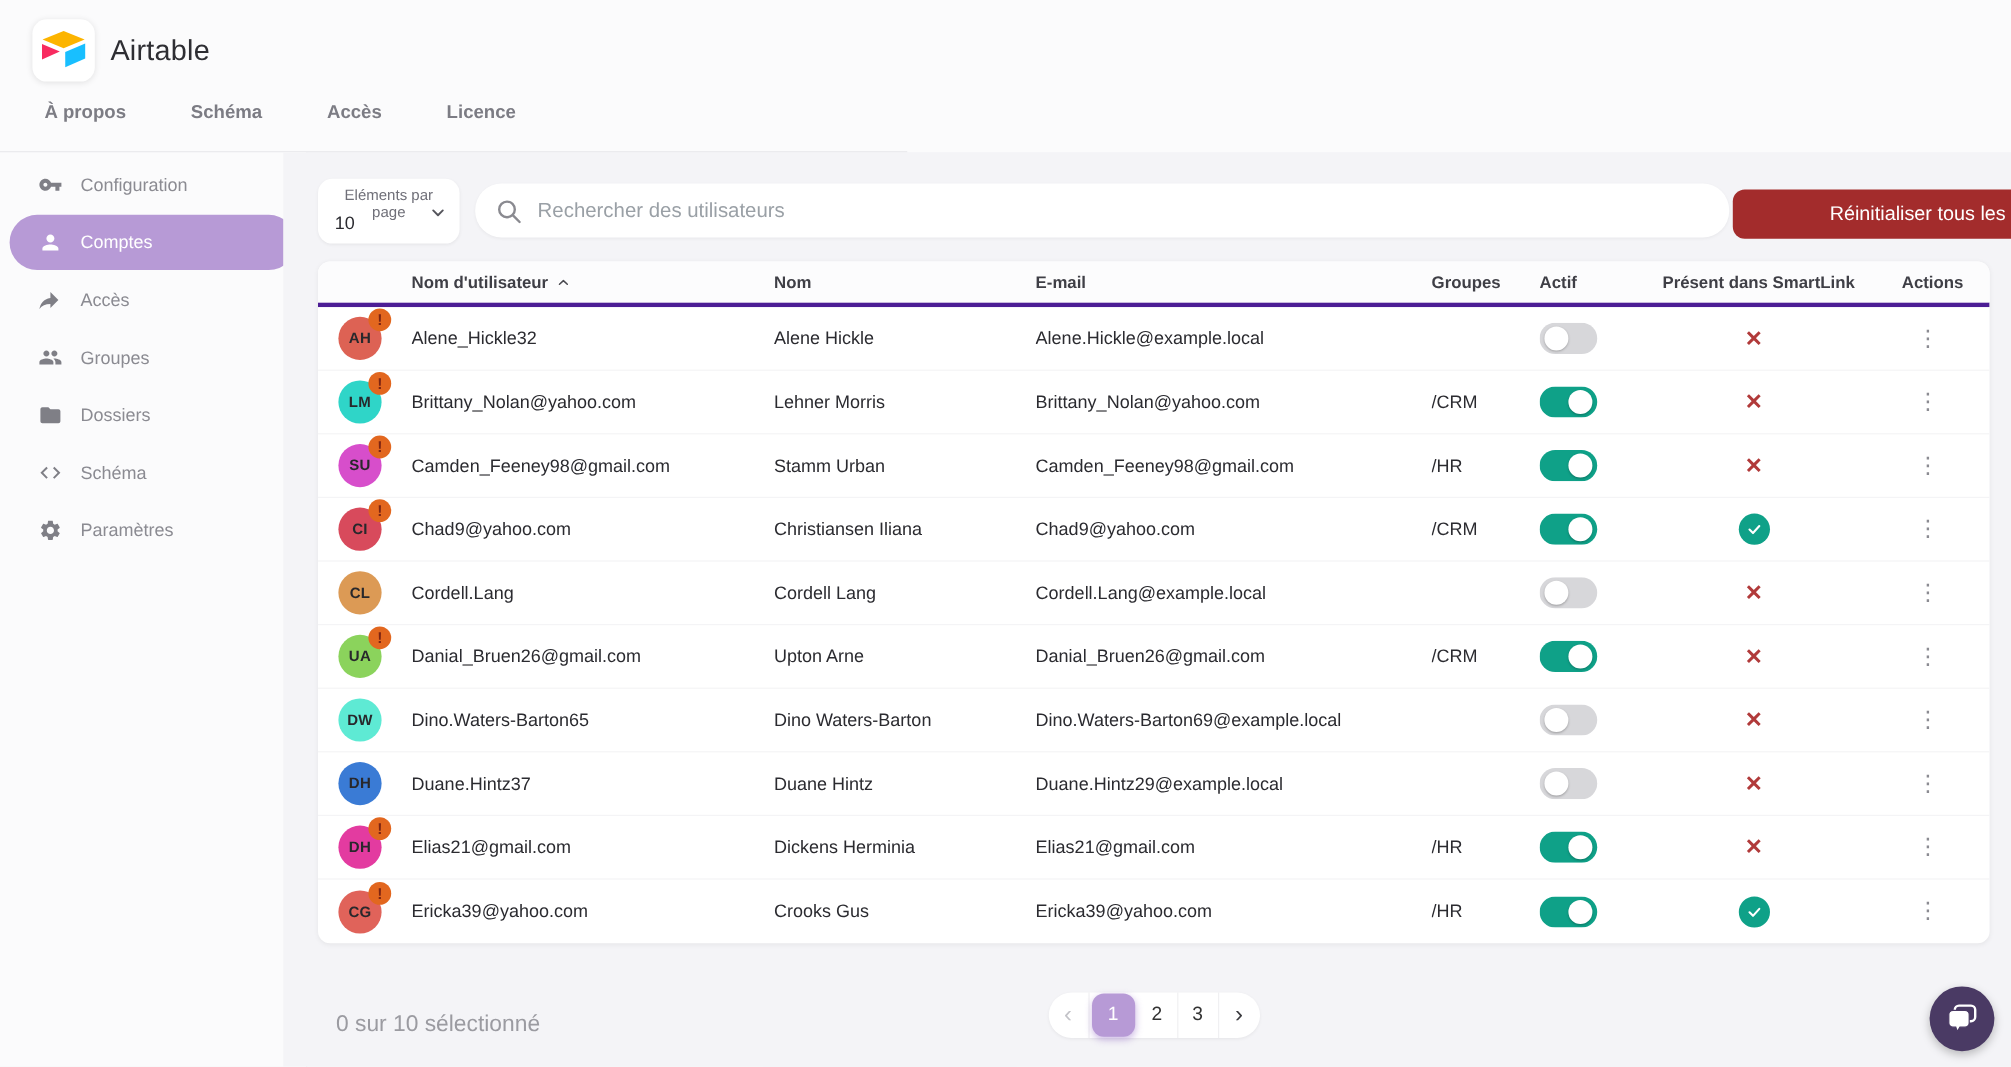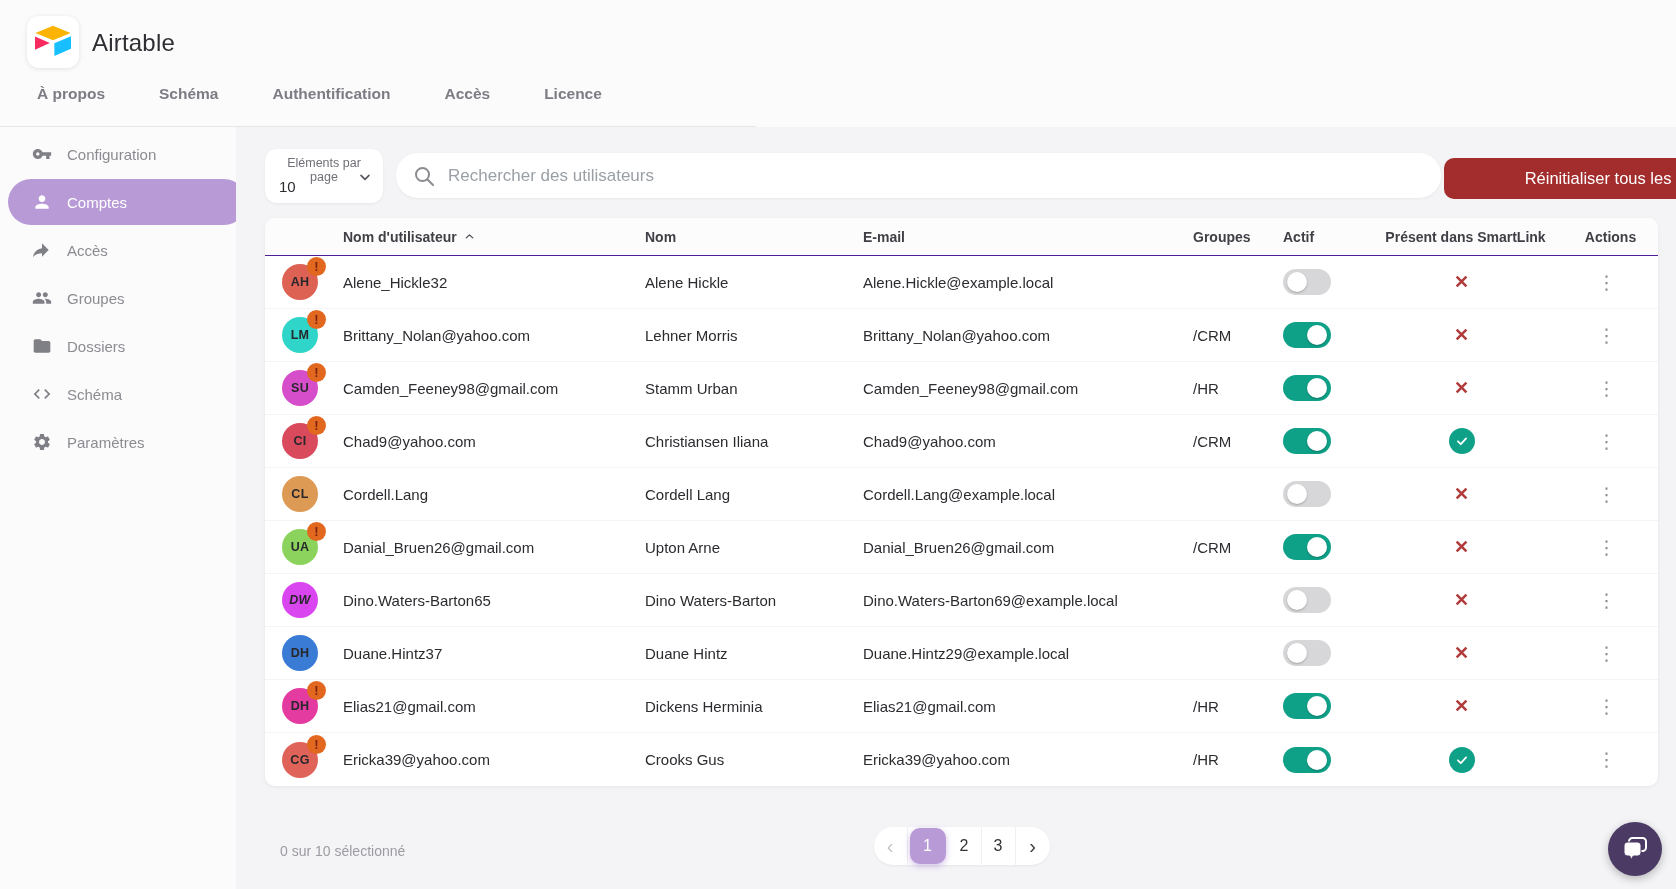--- a/index.html
+++ b/index.html
@@ -51,21 +51,21 @@
   .searchbar input::placeholder{color:#9aa0a6;}
 
   .reset-btn{position:absolute;left:1208px;top:31px;height:41px;width:420px;background:var(--danger-btn);color:#fff;
              border:none;border-radius:10px;font-size:16.5px;font-family:"Liberation Sans",sans-serif;cursor:pointer;
              display:flex;align-items:center;justify-content:center;white-space:nowrap;}
 
   
   .card{position:absolute;left:29px;top:91px;width:1393px;background:#fff;border-radius:10px;
         box-shadow:0 1px 4px rgba(0,0,0,.06);}
   .grid-row{display:grid;grid-template-columns:78px 302px 218px 330px 90px 85px 195px 95px;align-items:center;}
-  .thead{height:38px;background:#fcfcfd;border-bottom:1px solid #4c1d95;border-radius:10px 10px 0 0;
+  .thead{height:38px;background:#fcfcfd;border-bottom:4px solid #4c1d95;border-radius:10px 10px 0 0;
          font-size:14px;font-weight:700;color:#3f3f46;}
   .th{display:flex;align-items:center;gap:6px;}
   .th.center{justify-content:center;text-align:center;}
   .sort-caret{display:inline-flex;}
   .row{height:53px;border-bottom:1px solid #f4f4f6;font-size:15px;color:#2b2b30;}
   .row:last-child{border-bottom:none;border-radius:0 0 10px 10px;}
   .cell{overflow:hidden;text-overflow:ellipsis;white-space:nowrap;padding-right:8px;}
   .c-avatar{padding-left:17px;overflow:visible;}
   .avatar{position:relative;width:36px;height:36px;border-radius:50%;display:flex;align-items:center;justify-content:center;}
   .initials{font-size:12.5px;font-weight:700;color:#28282c;letter-spacing:.3px;}
@@ -86,21 +86,21 @@
   .pagewrap{position:absolute;left:29px;top:700px;width:1393px;display:flex;justify-content:center;}
   .pagination{background:#fff;border-radius:19px;height:38px;display:flex;align-items:center;
               box-shadow:0 1px 3px rgba(0,0,0,.06);padding:0;}
   .page-item{width:34px;height:38px;display:flex;align-items:center;justify-content:center;font-size:16px;color:#333;
              cursor:pointer;border-right:1px solid #f0f0f2;}
   .page-item:last-child{border-right:none;}
   .page-item.nav{font-size:20px;color:#3a3a3e;}
   .page-item.nav.disabled{color:#c3c3c8;cursor:default;}
   .page-item.active{background:var(--accent-purple);color:#fff;border-radius:10px;width:36px;height:36px;
                     box-shadow:0 2px 6px rgba(150,110,200,.45);border-right:none;margin:0 2px;}
-  .selection-label{position:absolute;left:44px;top:716px;font-size:14px;color:#9b9ba1;text-align:right;}
+  .selection-label{position:absolute;left:44px;top:716px;font-size:19px;color:#9b9ba1;text-align:right;}
 
   .fab{position:absolute;right:14px;bottom:13px;width:54px;height:54px;border-radius:50%;background:var(--fab);
        display:flex;align-items:center;justify-content:center;box-shadow:0 3px 8px rgba(0,0,0,.25);cursor:pointer;}
 </style>
 </head>
 <body>
 
 <div class="header">
   <div class="logo-box">
     <svg width="42" height="36" viewBox="0 0 46 40">
@@ -112,23 +112,20 @@
   <div class="app-title">Airtable</div>
   <div class="tabs" id="tabs">
   <div class="tab">
         <span>À propos</span>
       </div>
 
   <div class="tab">
         <span>Schéma</span>
       </div>
 
-  <div class="tab">
-        <span>Authentification</span>
-      </div>
 
 
   <div class="tab">
         <span>Accès</span>
       </div>
 
   <div class="tab">
         <span>Licence</span>
       </div>
 </div>
@@ -389,21 +386,21 @@
 
         <span class="xmark" style="display: inline;">✕</span>
       </div>
       <div class="cell c-actions">
         <span class="dots">⋮</span>
       </div>
     </div>
 
     <div class="grid-row row">
       <div class="cell c-avatar">
-        <div class="avatar" style="background: #d946ef; font-style: italic;">
+        <div class="avatar" style="background: #5eead4;">
           <span class="initials">DW</span>
 
         </div>
       </div>
       <div class="cell">Dino.Waters-Barton65</div>
       <div class="cell">Dino Waters-Barton</div>
       <div class="cell">Dino.Waters-Barton69@example.local</div>
       <div class="cell"></div>
       <div class="cell c-active">
         <div class="toggle">

